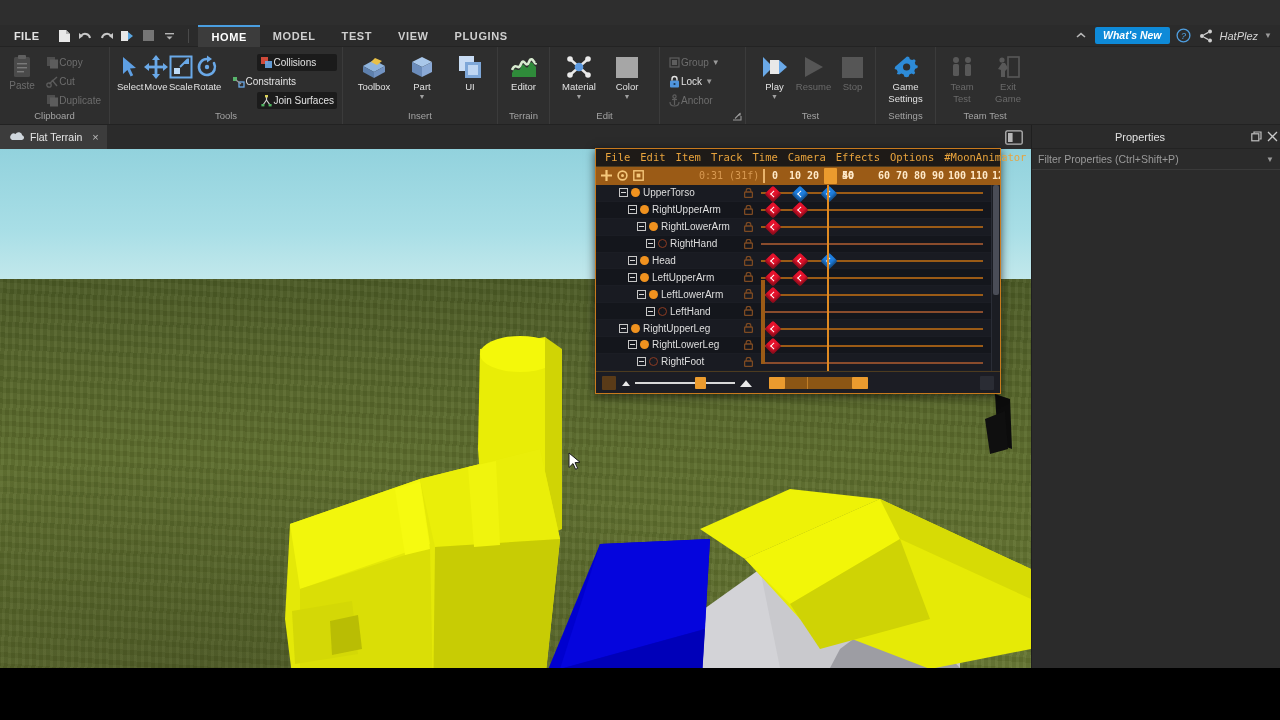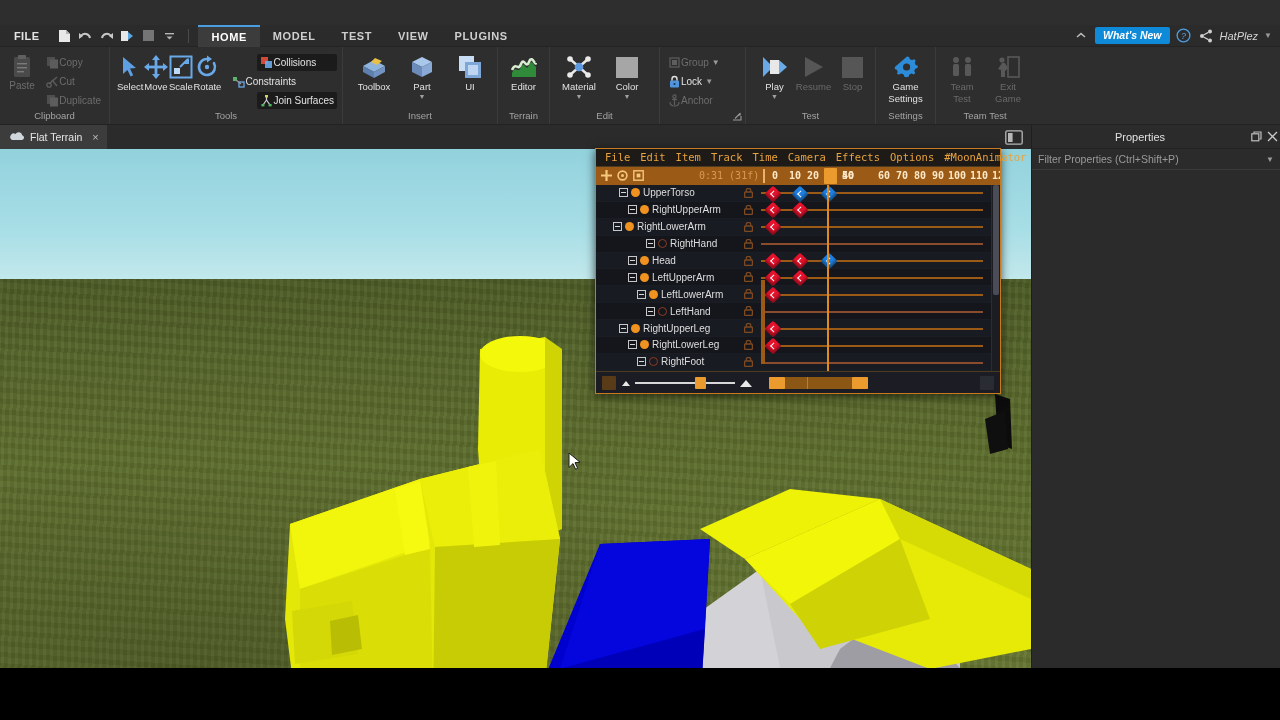--- a/index.html
+++ b/index.html
@@ -820,21 +820,21 @@
         <div class="trackrow" style="padding-left:23px">
           <span class="expander"></span>
           <span class="dot filled"></span>
           <span class="tname">UpperTorso</span>
         </div>
         <div class="trackrow" style="padding-left:32px">
           <span class="expander"></span>
           <span class="dot filled"></span>
           <span class="tname">RightUpperArm</span>
         </div>
-        <div class="trackrow" style="padding-left:17px">
+        <div class="trackrow" style="padding-left:41px">
           <span class="expander"></span>
           <span class="dot filled"></span>
           <span class="tname">RightLowerArm</span>
         </div>
         <div class="trackrow" style="padding-left:50px">
           <span class="expander"></span>
           <span class="dot hollow"></span>
           <span class="tname">RightHand</span>
         </div>
         <div class="trackrow" style="padding-left:32px">

